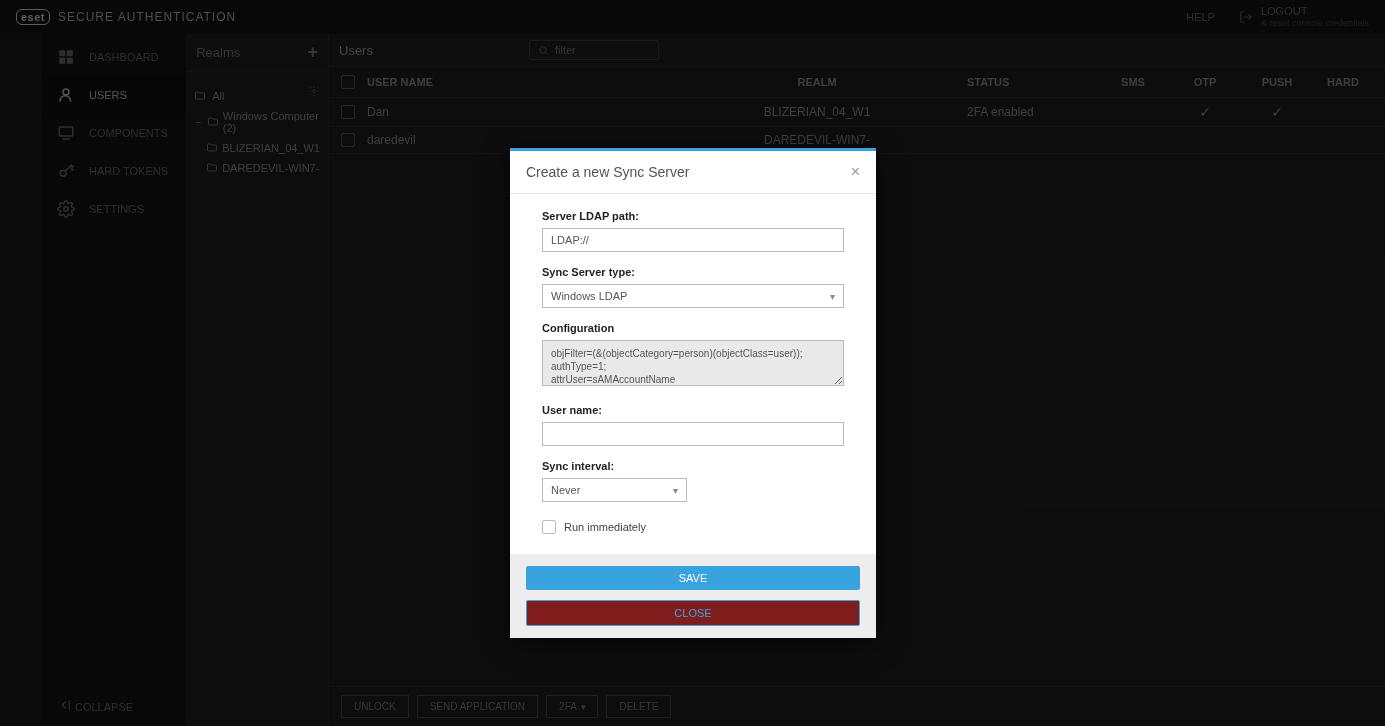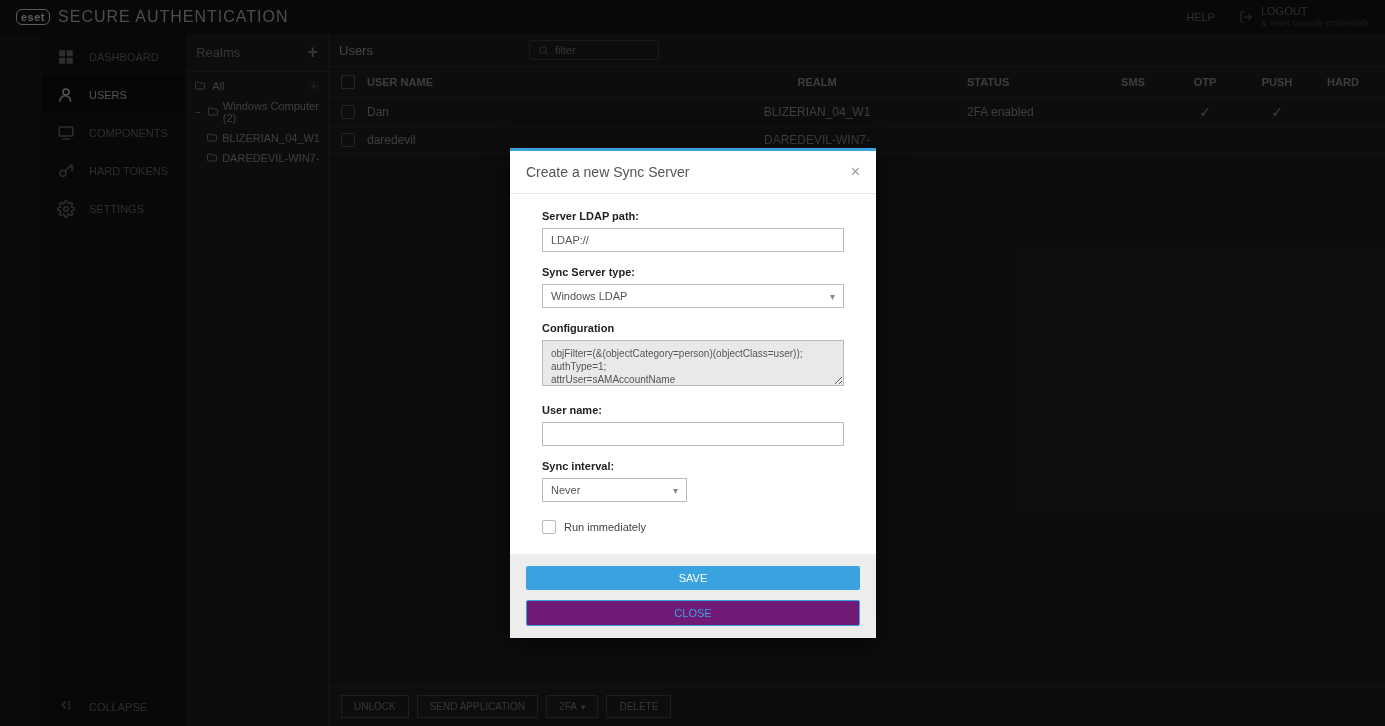--- a/index.html
+++ b/index.html
@@ -2,49 +2,49 @@
 <html><head>
 <meta charset="utf-8">
 <style>
   * { box-sizing: border-box; margin: 0; padding: 0; }
   html, body { width: 1385px; height: 726px; font-family: Arial, sans-serif; background: #1a1a1a; overflow: hidden; }
   
   
   .topbar { height: 34px; background: #121212; display: flex; align-items: center; justify-content: space-between; padding: 0 16px; }
   .brand { display: flex; align-items: center; gap: 8px; }
   .brand-logo { color: #ccc; font-size: 11px; font-weight: bold; border: 1.5px solid #ccc; padding: 1px 4px; border-radius: 6px; letter-spacing: 0.5px; }
-  .brand-text { color: #aaa; font-size: 16px; letter-spacing: 1px; }
+  .brand-text { color: #aaa; font-size: 12px; letter-spacing: 1px; }
   .topbar-right { display: flex; align-items: center; gap: 24px; color: #666; font-size: 11px; }
   .logout-box { display: flex; align-items: center; gap: 8px; }
   .logout-text { display: flex; flex-direction: column; line-height: 1.2; }
   .logout-sub { font-size: 9px; color: #444; }
   
   
   .layout { display: flex; height: calc(726px - 34px); padding-left: 41px; }
   
   
   .sidebar { width: 188px; background: #121212; display: flex; flex-direction: column; justify-content: space-between; }
   .side-items { padding-top: 4px; }
   .side-item { display: flex; align-items: center; gap: 14px; padding: 10px 16px; color: #666; font-size: 11px; cursor: pointer; }
   .side-item.active { background: #0f0f0f; color: #bbb; }
   .side-item .icon { width: 18px; height: 18px; display: flex; align-items: center; justify-content: center; color: #666; }
   .side-item.active .icon { color: #bbb; }
-  .collapse-btn { display: flex; align-items: center; gap: 14px; padding: 10px 16px; color: #666; font-size: 11px; cursor: pointer; }
+  .collapse-btn { display: flex; align-items: center; padding: 10px 16px; color: #666; font-size: 11px; cursor: pointer; }
   .collapse-btn .icon { width: 18px; height: 18px; }
   
   
   .realms-panel { width: 146px; background: #1e1e1e; border-right: 1px solid #2a2a2a; }
   .realms-header { display: flex; align-items: center; justify-content: space-between; padding: 8px 10px; border-bottom: 1px solid #2a2a2a; }
   .realms-title { color: #737373; font-size: 13px; }
   .realms-add { color: #777; font-size: 18px; cursor: pointer; font-weight: bold; }
   .realms-tree { padding: 4px 0; }
   .tree-row { display: flex; align-items: center; padding: 4px 8px; color: #888; font-size: 11px; gap: 4px; }
   .tree-row .folder-icon { color: #777; }
   .tree-all { justify-content: space-between;}
-  .tree-all-left { display:flex; align-items:center; gap:6px;}
+  .tree-all-left { display:flex; align-items:center; gap:6px;margin-top:10px;}
   .tree-gear { color: #555; }
   .tree-children .tree-row { padding-left: 20px; }
   .tree-toggle { width: 10px; height:10px; display:inline-block; color:#888; font-size:10px; text-align:center;}
   
   
   .users-panel { flex: 1; background: #1e1e1e; display:flex; flex-direction:column; }
   .users-header { display: flex; align-items: center; gap: 16px; padding: 6px 10px; border-bottom: 1px solid #2a2a2a; }
   .users-title { color: #999; font-size: 13px; }
   .search-box { display: flex; align-items: center; border: 1px solid #3a3a3a; border-radius: 2px; padding: 3px 8px; width: 130px; margin-left: 140px;}
   .search-box input { background: transparent; border: none; outline: none; color: #999; font-size: 11px; width: 100%; }
@@ -86,21 +86,21 @@
   .form-select { width: 100%; border: 1px solid #bbb; padding: 5px 8px; font-size: 11px; color: #555; display:flex; justify-content:space-between; align-items:center; cursor:pointer;}
   .form-select.half { width: 48%; }
   .form-textarea { width: 100%; border: 1px solid #bbb; background: #e9e9e9; padding: 6px 8px; font-size: 10px; color: #555; resize: both; height: 46px; font-family: Arial, sans-serif; line-height:1.3;}
   .form-check-row { display:flex; align-items:center; gap:8px; margin-top: 18px;}
   .form-check { width:14px; height:14px; border:1px solid #bbb; border-radius:2px;}
   .form-check-label { font-size:11px; color:#444;}
   .caret-down { font-size: 10px; color: #888; }
   
   .modal-footer { background: #ededed; padding: 12px 16px; display: flex; justify-content: flex-end; gap: 10px; flex-direction: column; }
   .btn-primary { background: #39a3e0; color: #fff; border: none; padding: 6px 16px; font-size: 11px; cursor: pointer; border-radius: 2px; }
-  .btn-secondary { background: #701a75; color: #39a3e0; border: 1px solid #39a3e0; padding: 6px 14px; font-size: 11px; cursor: pointer; border-radius: 2px; }
+  .btn-secondary { background: #7f1d1d; color: #39a3e0; border: 1px solid #39a3e0; padding: 6px 14px; font-size: 11px; cursor: pointer; border-radius: 2px; }
   
   svg { display:block; }
 </style>
 </head>
 <body>
 
 <div class="topbar">
   <div class="brand">
     <span class="brand-logo">eset</span>
     <span class="brand-text">SECURE AUTHENTICATION</span>

